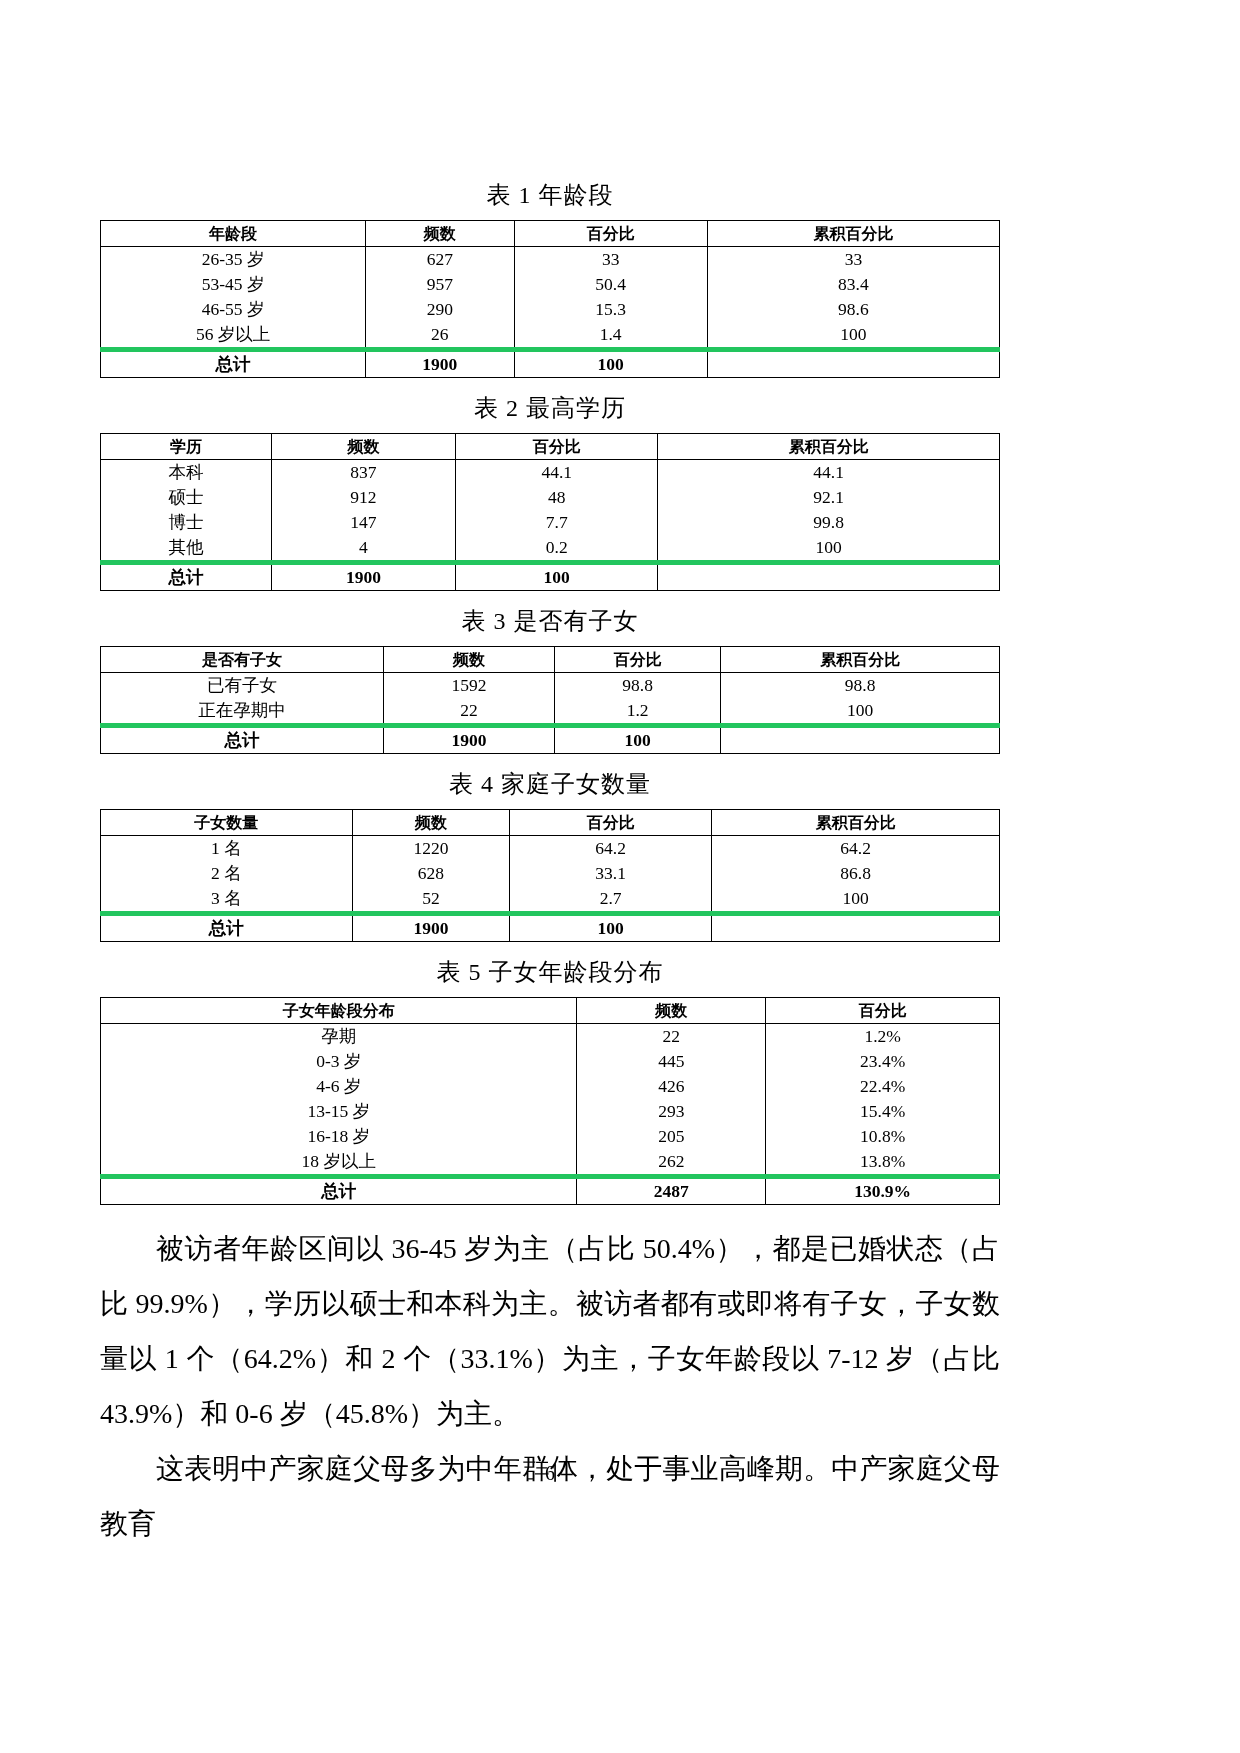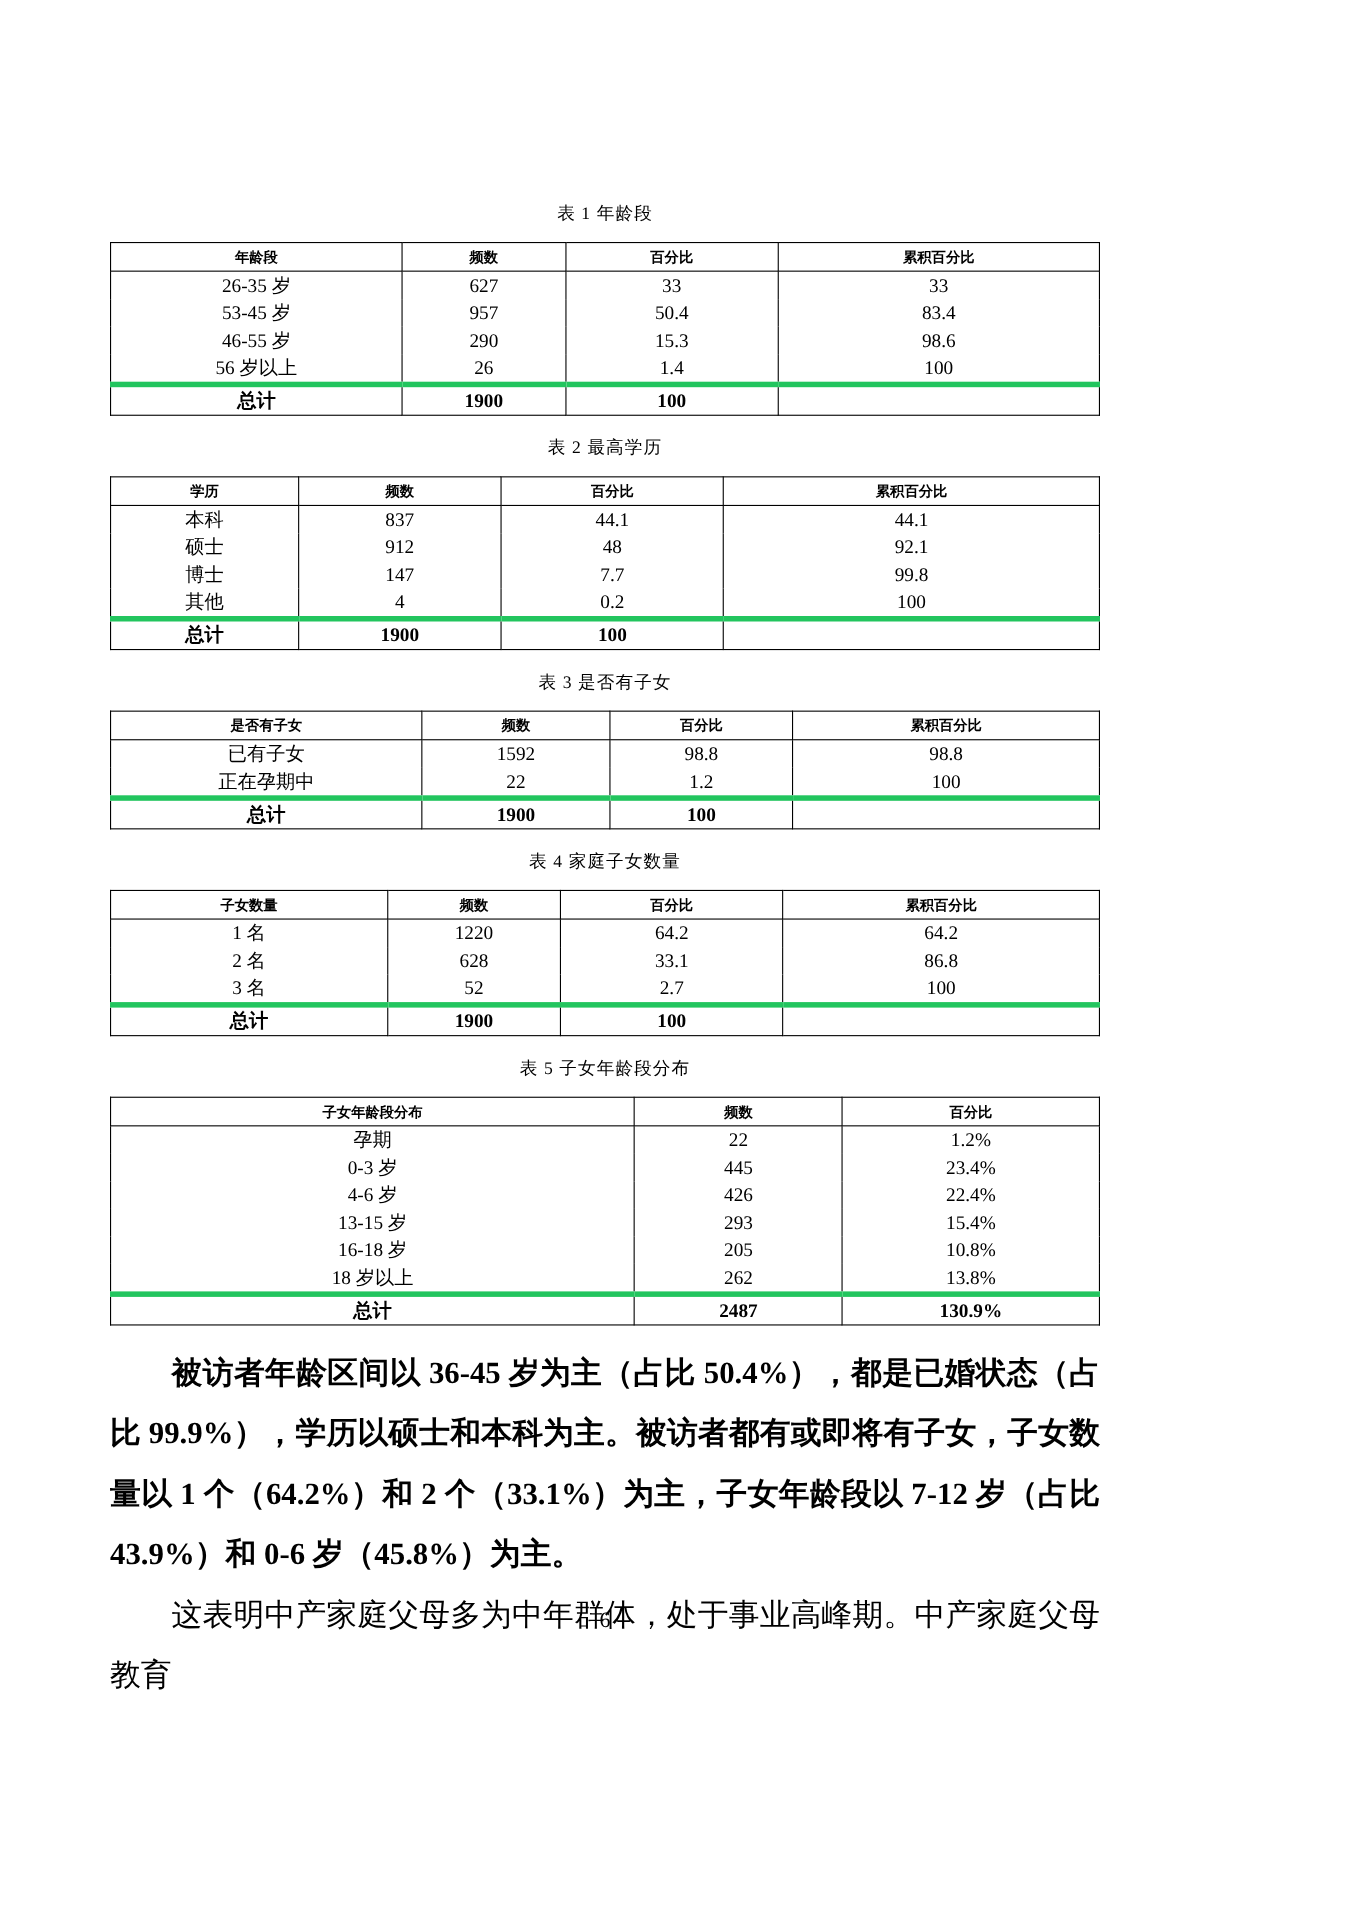--- a/index.html
+++ b/index.html
@@ -15,21 +15,21 @@
     font-family: "Liberation Serif", "DejaVu Serif", serif;
   }
   .content {
     position: absolute;
     left: 100px;
     top: 165px;
     width: 900px;
   }
   .table-caption {
     text-align: center;
-    font-size: 16px;
+    font-size: 24px;
     line-height: 32px;
     margin: 14px 0 9px 0;
     letter-spacing: 1px;
   }
   table.data-table {
     width: 100%;
     border-collapse: collapse;
     table-layout: fixed;
     font-size: 17.5px;
   }
@@ -43,37 +43,36 @@
     padding: 1px 2px;
     line-height: 21px;
     overflow: hidden;
     white-space: nowrap;
   }
   table.data-table thead th {
     border-top: 1.5px solid #000;
     border-bottom: 1px solid #000;
     font-weight: bold;
     font-family: "Liberation Sans", "DejaVu Sans", sans-serif;
-    font-size: 13px;
+    font-size: 16px;
   }
   table.data-table tr.total-row td {
     border-top: 5px solid #22c55e;
     border-bottom: 1.5px solid #000;
     font-weight: bold;
   }
   .body-text {
     font-size: 28px;
     line-height: 55px;
     text-align: justify;
     text-indent: 2em;
     margin: 0;
   }
   .body-text.first {
     margin-top: 16px;
-    font-weight: bold;
   }
   .page-number {
     position: absolute;
     left: 100px;
     top: 1462px;
     width: 900px;
     text-align: center;
     font-size: 20px;
   }
 </style>

